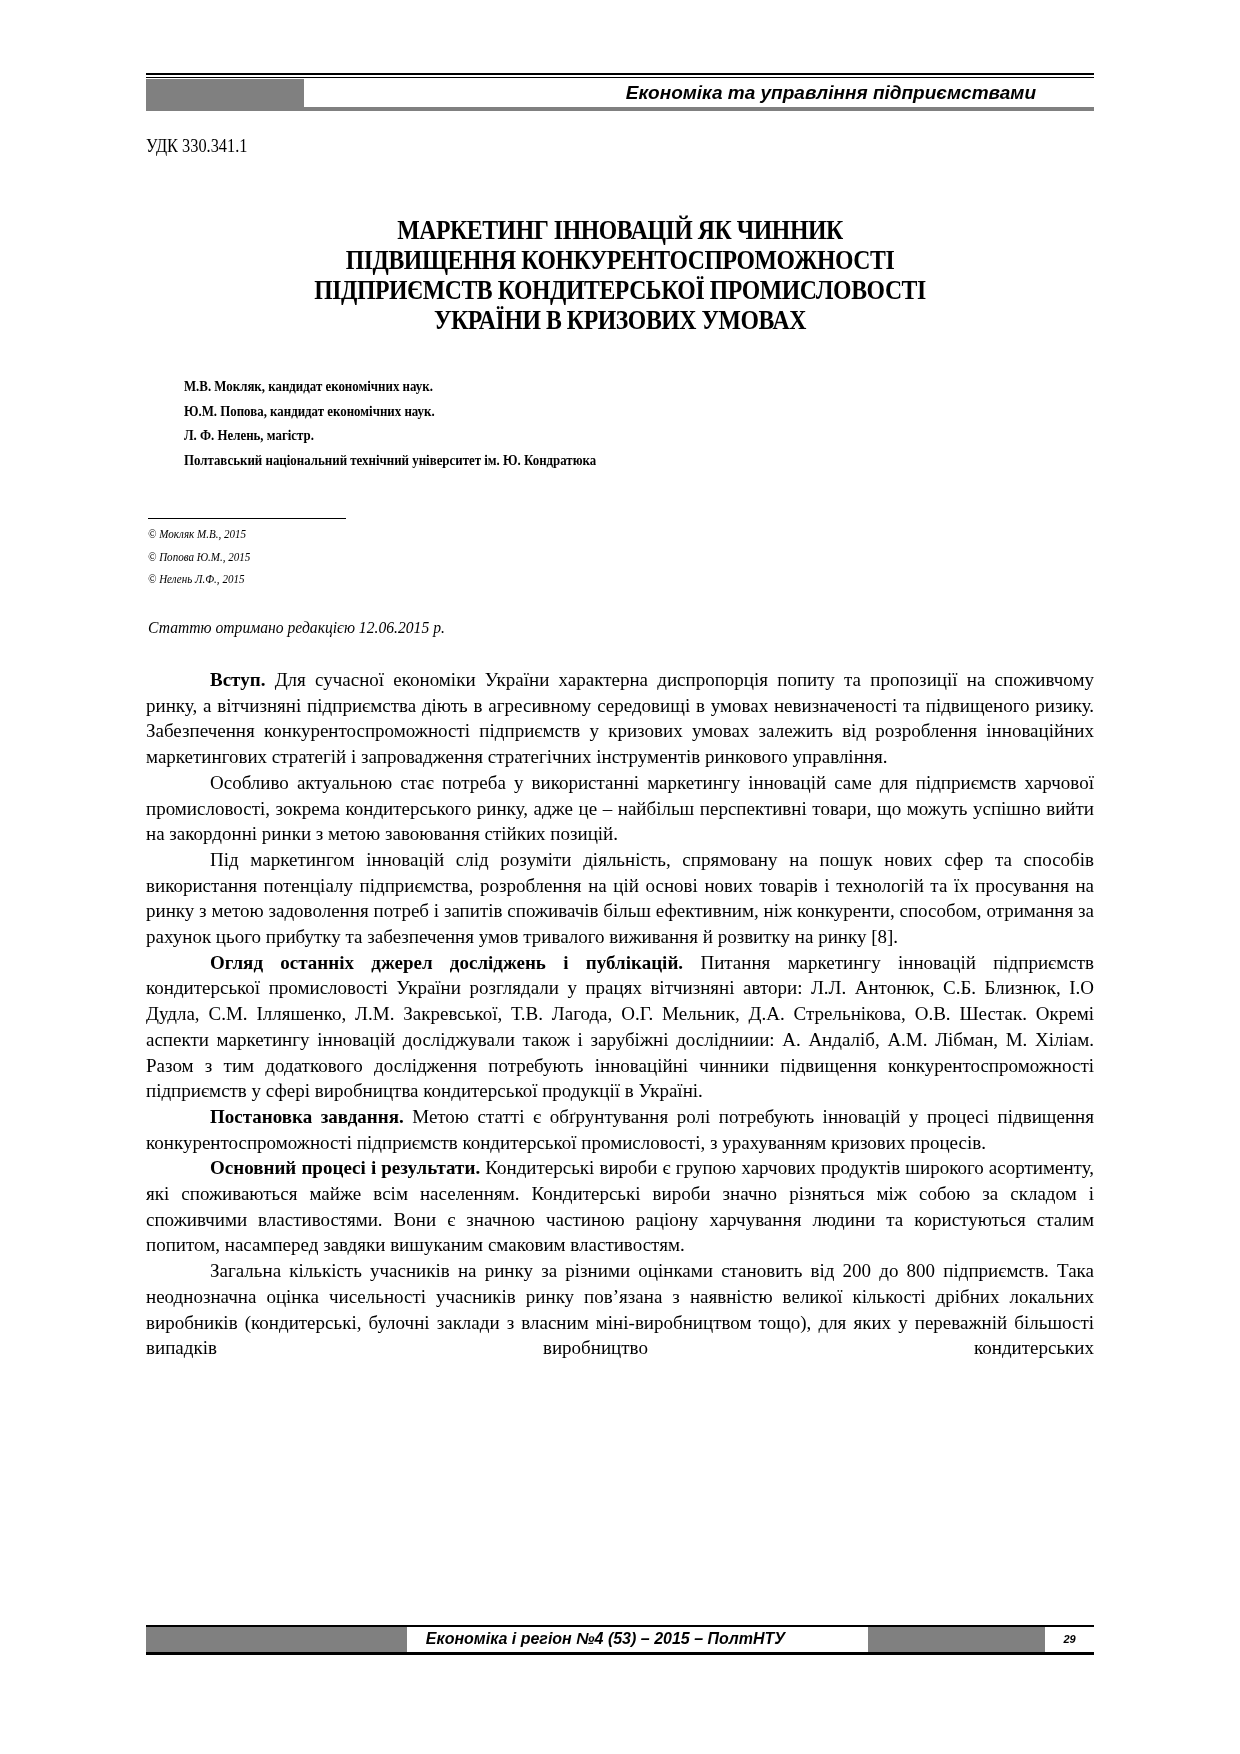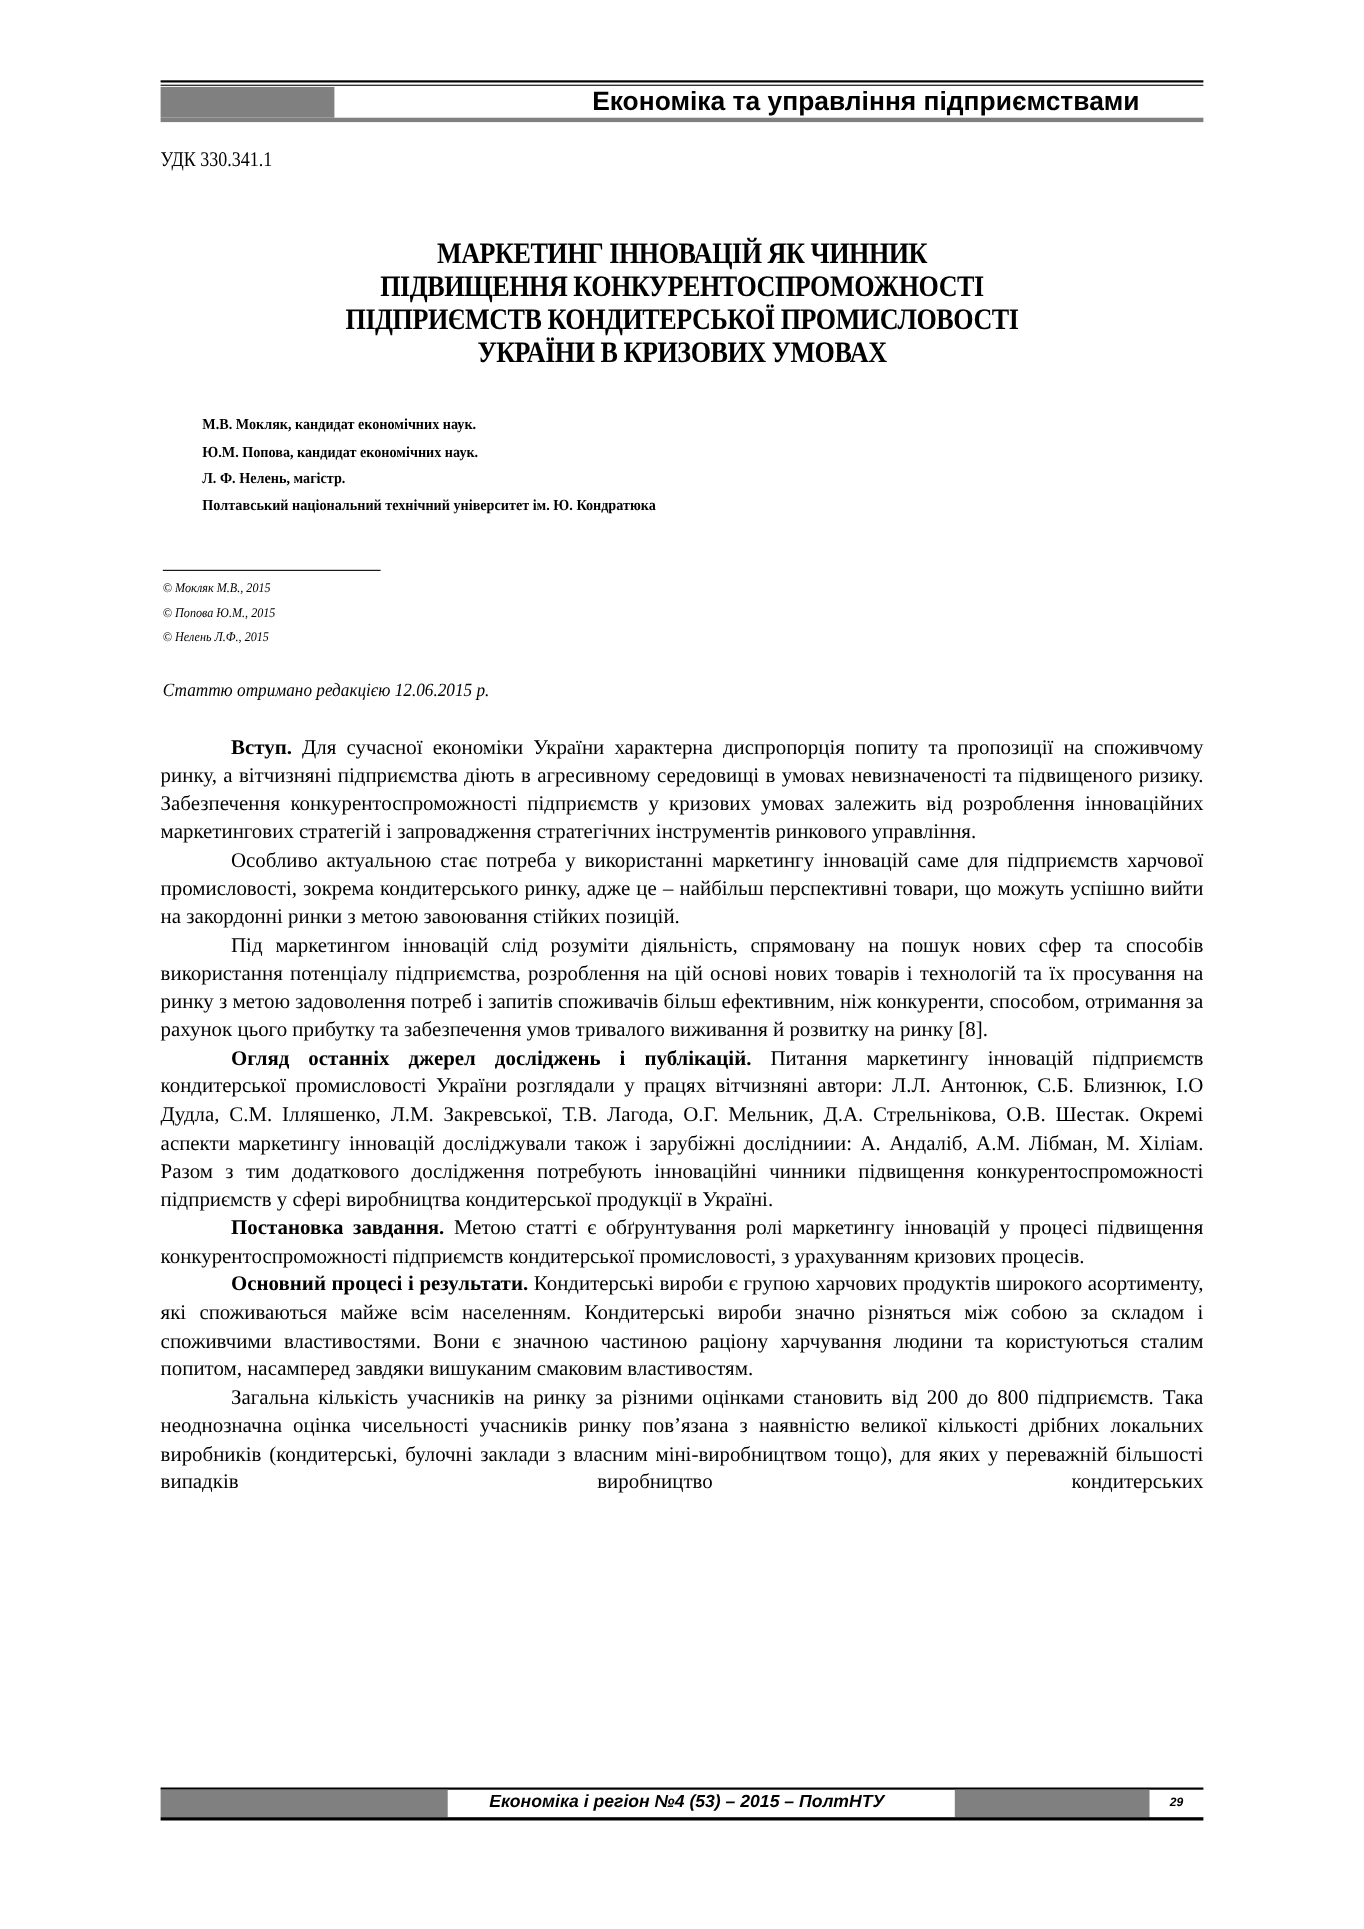--- a/index.html
+++ b/index.html
@@ -46,21 +46,22 @@
       left: 0; right: 0; top: 34px;
       height: 4px;
       background: #808080;
     }
     .run-header .title {
       position: absolute;
       right: 58px;
       top: 8px;
       font-family: "Liberation Sans", sans-serif;
       font-weight: bold;
-      font-size: 24px;
+      font-style: italic;
+      font-size: 19px;
       line-height: 24px;
     }
 
     
     .udk {
       position: absolute;
       left: 146px;
       top: 135px;
       font-size: 19px;
       line-height: 22px;
@@ -171,21 +172,21 @@
       position: absolute;
       left: 722px; top: 2px;
       width: 177px; height: 25px;
       background: #808080;
     }
     .run-footer .journal {
       position: absolute;
       left: 261px;
       width: 397px;
       top: 3px;
-      text-align: right;
+      text-align: center;
       font-family: "Liberation Sans", sans-serif;
       font-weight: bold;
       font-style: italic;
       font-size: 16px;
       line-height: 22px;
     }
     .run-footer .page-num {
       position: absolute;
       left: 899px;
       width: 49px;
@@ -232,21 +233,21 @@
   <span class="line">© Нелень Л.Ф., 2015</span>
 </div>
 
 <div class="received">Статтю отримано редакцією 12.06.2015 р.</div>
 
 <div class="body-text">
   <p><b>Вступ.</b><span> Для сучасної економіки України характерна диспропорція попиту та пропозиції на споживчому ринку, а вітчизняні підприємства діють в агресивному середовищі в умовах невизначеності та підвищеного ризику. Забезпечення конкурентоспроможності підприємств у кризових умовах залежить від розроблення інноваційних маркетингових стратегій і запровадження стратегічних інструментів ринкового управління.</span></p>
   <p><span>Особливо актуальною стає потреба у використанні маркетингу інновацій саме для підприємств харчової промисловості, зокрема кондитерського ринку, адже  це – найбільш перспективні товари, що можуть успішно вийти на закордонні ринки з метою завоювання стійких позицій.</span></p>
   <p><span>Під маркетингом інновацій слід розуміти діяльність, спрямовану на пошук нових сфер та способів використання потенціалу підприємства, розроблення на цій основі нових товарів і технологій та їх просування на ринку з метою задоволення потреб і запитів споживачів більш ефективним, ніж конкуренти, способом, отримання за рахунок цього прибутку та забезпечення умов тривалого виживання й розвитку на ринку [8].</span></p>
   <p><b>Огляд останніх джерел досліджень і публікацій.</b><span> Питання маркетингу інновацій підприємств кондитерської промисловості України розглядали у працях вітчизняні автори: Л.Л. Антонюк, С.Б. Близнюк, І.О Дудла, С.М. Ілляшенко, Л.М. Закревської, Т.В. Лагода, О.Г. Мельник, Д.А. Стрельнікова, О.В. Шестак. Окремі аспекти маркетингу інновацій досліджували також і зарубіжні дослідниии: А. Андаліб, А.М. Лібман, М. Хіліам. Разом з тим додаткового дослідження потребують інноваційні чинники підвищення конкурентоспроможності підприємств у сфері виробництва кондитерської продукції в Україні.</span></p>
-  <p><b>Постановка завдання.</b><span> Метою статті є обґрунтування ролі маркетингу інновацій у процесі підвищення конкурентоспроможності підприємств кондитерської промисловості, з урахуванням кризових процесів.</span></p>
+  <p><b>Постановка завдання.</b><span> Метою статті є обґрунтування ролі потребують інновацій у процесі підвищення конкурентоспроможності підприємств кондитерської промисловості, з урахуванням кризових процесів.</span></p>
   <p><b>Основний процесі і результати.</b><span> Кондитерські вироби є групою харчових продуктів широкого асортименту, які споживаються майже всім населенням. Кондитерські вироби значно різняться між собою за складом і споживчими властивостями. Вони є значною частиною раціону харчування людини та користуються сталим попитом, насамперед завдяки вишуканим смаковим властивостям.</span></p>
   <p style="text-align-last: justify;"><span>Загальна кількість учасників на ринку за різними оцінками становить від 200 до 800 підприємств. Така неоднозначна оцінка чисельності учасників ринку пов’язана з наявністю великої кількості дрібних локальних виробників (кондитерські, булочні заклади з власним міні-виробництвом тощо), для яких у переважній більшості випадків виробництво кондитерських</span></p>
 </div>
 
 <div class="run-footer">
   <div class="topline"></div>
   <div class="grey-left"></div>
   <div class="journal">Економіка і регіон №4 (53) – 2015 – ПолтНТУ</div>
   <div class="grey-right"></div>
   <div class="page-num">29</div>

